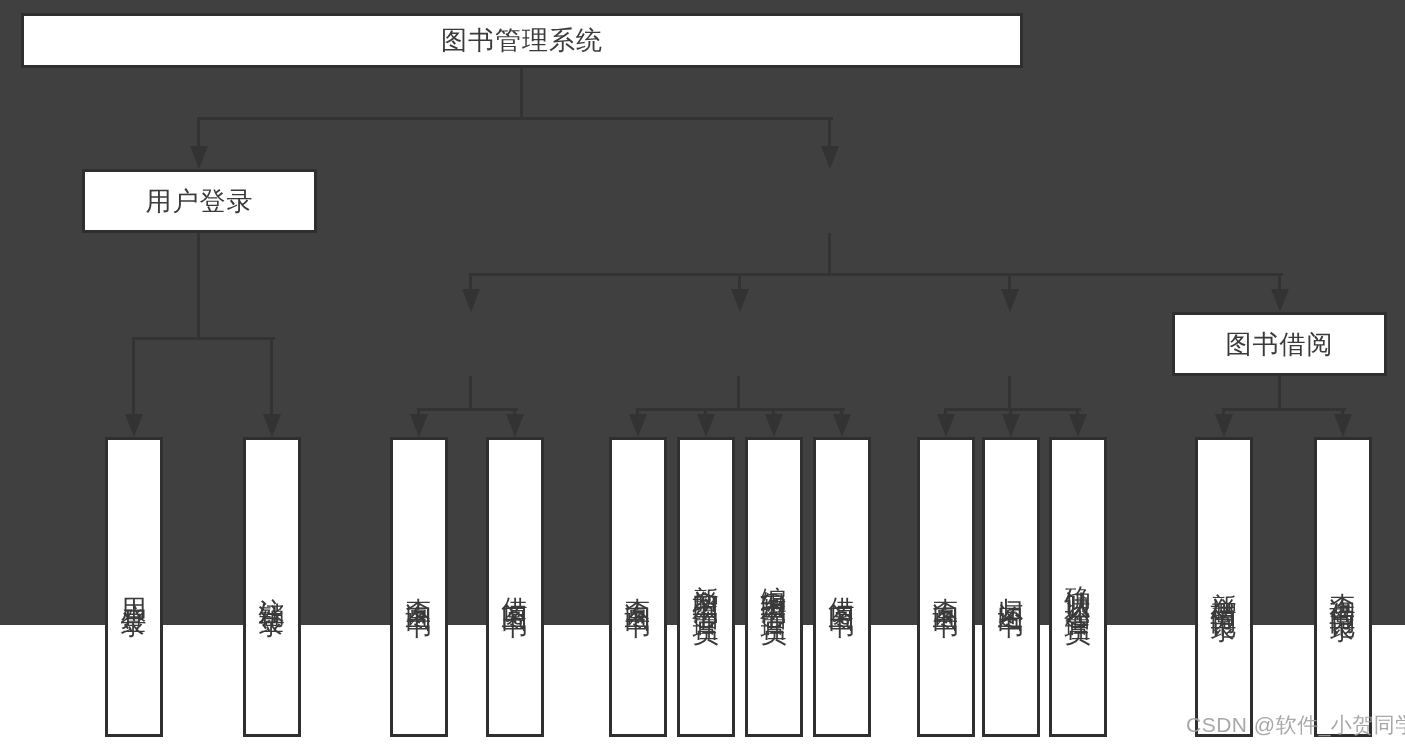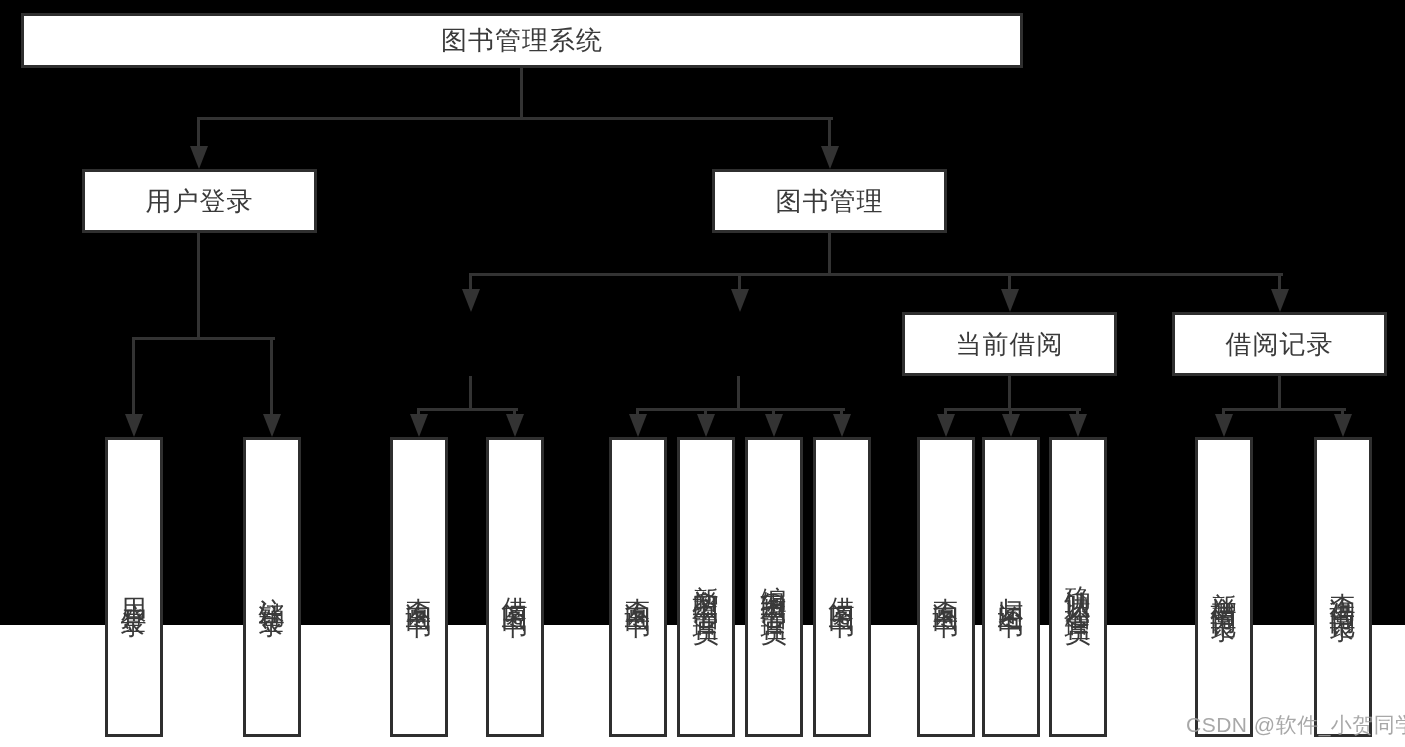--- a/index.html
+++ b/index.html
@@ -1,18 +1,18 @@
 <!DOCTYPE html>
 <html><head>
 <meta charset="utf-8">
 <style>
   html,body{margin:0;padding:0;background:#ffffff;}
   body{width:1405px;height:747px;position:relative;overflow:hidden;
        font-family:"Liberation Sans","DejaVu Sans",sans-serif;}
-  .canvas{position:absolute;left:0;top:0;width:1405px;height:625px;background:#000000;}
+  .canvas{position:absolute;left:0;top:0;width:1405px;height:625px;background:#404040;}
   .box{position:absolute;box-sizing:border-box;border:3px solid #2f2f2f;background:#ffffff;color:#3a3a3a;}
   .hbox{display:flex;align-items:center;justify-content:center;
         font-size:26px;letter-spacing:1px;white-space:nowrap;}
   .vbox{writing-mode:vertical-lr;text-orientation:mixed;
         display:flex;align-items:center;justify-content:center;
         font-size:26px;letter-spacing:5px;line-height:52px;}
   .hline,.vline,.stub{position:absolute;background:#333333;}
   .head{position:absolute;width:0;height:0;
         border-left:9px solid transparent;border-right:9px solid transparent;
         border-top:23px solid #333333;}
@@ -27,42 +27,40 @@
   <div class="box hbox" style="left:21px;top:13px;width:1002px;height:55px;">图书管理系统</div>
 
   <div class="vline" style="left:520px;top:68px;width:3px;height:52px;"></div>
   <div class="hline" style="left:197px;top:117px;width:636px;height:3px;"></div>
   <div class="stub" style="left:197px;top:117px;width:3px;height:30px;"></div>
   <div class="head" style="left:190px;top:146px;"></div>
   <div class="stub" style="left:828px;top:117px;width:3px;height:30px;"></div>
   <div class="head" style="left:821px;top:146px;"></div>
 
   <div class="box hbox" style="left:82px;top:169px;width:235px;height:64px;">用户登录</div>
-  <div class="box hbox" style="left:712px;top:169px;width:235px;height:64px;">图书管理</div>
 
   <div class="vline" style="left:197px;top:233px;width:3px;height:107px;"></div>
   <div class="hline" style="left:132px;top:337px;width:143px;height:3px;"></div>
   <div class="stub" style="left:132px;top:337px;width:3px;height:80px;"></div>
   <div class="head" style="left:125px;top:414px;"></div>
   <div class="stub" style="left:270px;top:337px;width:3px;height:80px;"></div>
   <div class="head" style="left:263px;top:414px;"></div>
 
   <div class="vline" style="left:828px;top:233px;width:3px;height:43px;"></div>
   <div class="hline" style="left:469px;top:273px;width:814px;height:3px;"></div>
   <div class="stub" style="left:469px;top:273px;width:3px;height:19px;"></div>
   <div class="head" style="left:462px;top:289px;"></div>
   <div class="stub" style="left:738px;top:273px;width:3px;height:19px;"></div>
   <div class="head" style="left:731px;top:289px;"></div>
   <div class="stub" style="left:1008px;top:273px;width:3px;height:19px;"></div>
   <div class="head" style="left:1001px;top:289px;"></div>
   <div class="stub" style="left:1278px;top:273px;width:3px;height:19px;"></div>
   <div class="head" style="left:1271px;top:289px;"></div>
 
-  <div class="box hbox" style="left:902px;top:312px;width:215px;height:64px;">当前借阅</div>
-  <div class="box hbox" style="left:1172px;top:312px;width:215px;height:64px;">借阅记录</div>
+  <div class="box hbox" style="left:1172px;top:312px;width:215px;height:64px;">图书借阅</div>
 
   <div class="vline" style="left:469px;top:376px;width:3px;height:35px;"></div>
   <div class="hline" style="left:417px;top:408px;width:101px;height:3px;"></div>
   <div class="stub" style="left:417px;top:408px;width:3px;height:9px;"></div>
   <div class="head" style="left:410px;top:414px;"></div>
   <div class="stub" style="left:513px;top:408px;width:3px;height:9px;"></div>
   <div class="head" style="left:506px;top:414px;"></div>
 
   <div class="vline" style="left:737px;top:376px;width:3px;height:35px;"></div>
   <div class="hline" style="left:636px;top:408px;width:209px;height:3px;"></div>

